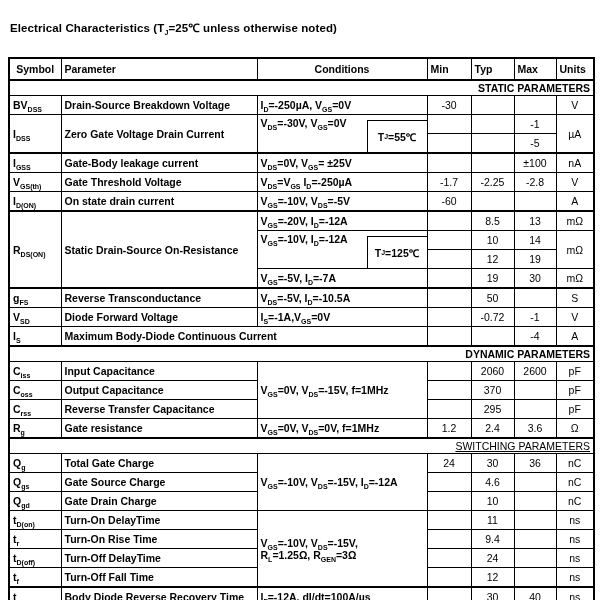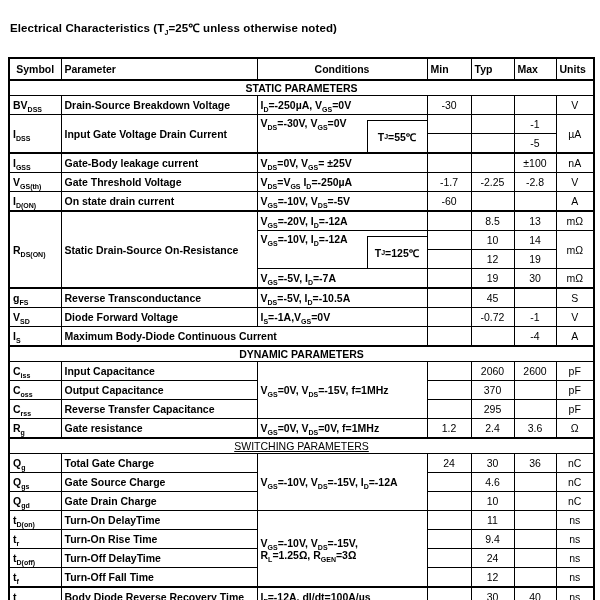--- a/index.html
+++ b/index.html
@@ -3,21 +3,21 @@
 <meta charset="utf-8">
 <style>
   html,body { margin:0; padding:0; background:#ffffff; }
   body { width:600px; height:600px; font-family:"Liberation Sans", sans-serif; color:#000; }
   .page { position:relative; width:600px; height:600px; background:#fff; overflow:hidden; }
   .doc-title { position:absolute; left:10px; top:20px; font-size:11.5px; font-weight:bold; letter-spacing:0.1px; }
   table.spec { position:absolute; left:8px; top:57px; width:585px; border-collapse:collapse; table-layout:fixed; border:2px solid #000; }
   th, td { border:1px solid #000; font-size:10.5px; padding:0 3px; height:18px; overflow:hidden; white-space:nowrap; vertical-align:middle; }
   th { height:20px; font-weight:bold; border-bottom-width:2px; text-align:left; }
   th.left { text-align:center; }
-  tr.sec td { height:14px; font-weight:bold; text-align:center; }
+  tr.sec td { height:14px; font-weight:bold; text-align:right; }
   tr.sec.normalw td { font-weight:normal;text-decoration:underline; }
   tr.t2 td { border-top-width:2px; }
   td.sym, td.param, td.cond { text-align:left; font-weight:bold; }
   td.val, td.unit { text-align:center; font-weight:normal; }
   td.condbox { position:relative; vertical-align:top; padding-top:2px; }
   td.cond.mid { vertical-align:middle; }
   .subbox { position:absolute; right:0; bottom:0; width:60px; height:32px; border-top:1.5px solid #000; border-left:1.5px solid #000; display:flex; align-items:center; justify-content:center; font-weight:bold; box-sizing:border-box; }
   sub { font-size:7px; line-height:0; }
 </style>
 </head>
@@ -57,21 +57,21 @@
       <td class="param">Drain-Source Breakdown Voltage</td>
       <td class="cond">I<sub>D</sub>=-250µA, V<sub>GS</sub>=0V</td>
       <td class="val">-30</td>
       <td class="val"></td>
       <td class="val"></td>
       <td class="unit">V</td>
     </tr>
 
     <tr>
       <td class="sym" rowspan="2">I<sub>DSS</sub></td>
-      <td class="param" rowspan="2">Input Gate Voltage Drain Current</td>
+      <td class="param" rowspan="2">Zero Gate Voltage Drain Current</td>
       <td class="cond condbox" rowspan="2">
         <span>V<sub>DS</sub>=-30V, V<sub>GS</sub>=0V</span>
         <span class="subbox">T<sub>J</sub>=55℃</span>
       </td>
       <td class="val"></td>
       <td class="val"></td>
       <td class="val">-1</td>
       <td class="unit" rowspan="2">µA</td>
     </tr>
     <tr>
@@ -140,21 +140,21 @@
       <td class="val">19</td>
       <td class="val">30</td>
       <td class="unit">mΩ</td>
     </tr>
 
     <tr class="t2">
       <td class="sym">g<sub>FS</sub></td>
       <td class="param">Reverse Transconductance</td>
       <td class="cond">V<sub>DS</sub>=-5V, I<sub>D</sub>=-10.5A</td>
       <td class="val"></td>
-      <td class="val">45</td>
+      <td class="val">50</td>
       <td class="val"></td>
       <td class="unit">S</td>
     </tr>
 
     <tr>
       <td class="sym">V<sub>SD</sub></td>
       <td class="param">Diode Forward Voltage</td>
       <td class="cond">I<sub>S</sub>=-1A,V<sub>GS</sub>=0V</td>
       <td class="val"></td>
       <td class="val">-0.72</td>

